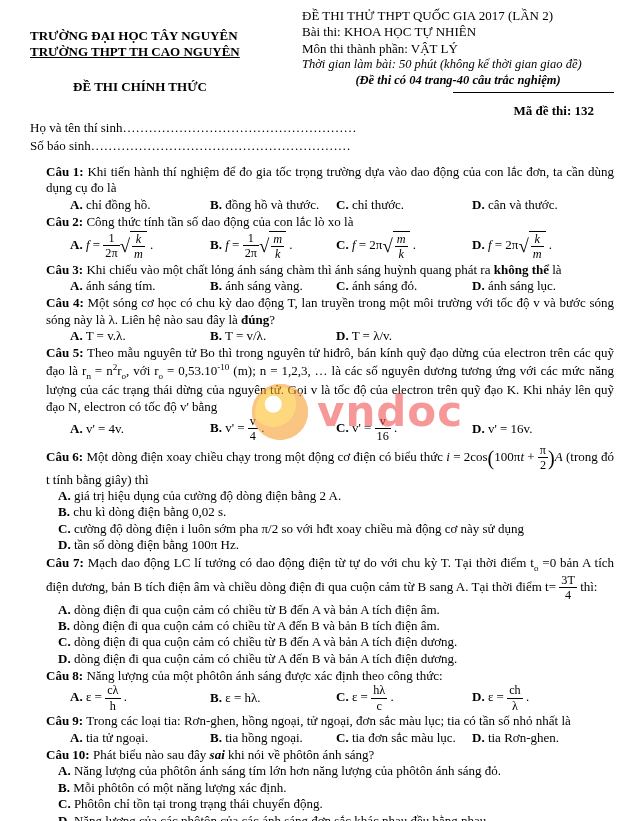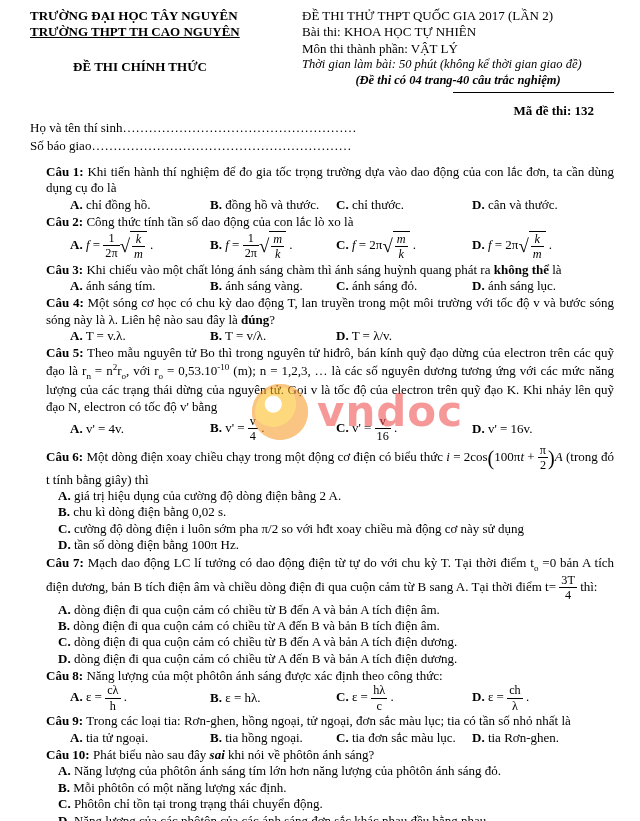--- a/index.html
+++ b/index.html
@@ -11,21 +11,21 @@
     padding:8px 26px 6px 30px;
     font-family:"Liberation Serif", serif;
     font-size:13px;
     line-height:1.26;
     color:#000;
     overflow:hidden;
     background:#fff;
   }
   
   .header{display:flex;}
-  .header-left{width:262px;flex:none;}
+  .header-left{width:262px;flex:none;margin-top:20px;}
   .header-right{flex:1;padding-left:10px;}
   .hl1,.hl2{font-weight:bold;font-size:13px;}
   .hl2{text-decoration:underline;}
   .hl3{font-weight:bold;margin-top:18px;text-align:center;width:220px;}
   .hr1,.hr2,.hr3{font-weight:normal;font-size:13px;}
   .hr4,.hr5{font-style:italic;font-size:12.5px;}
   .hr5{text-align:center;font-weight:bold;}
   .made-wrap{display:flex;justify-content:flex-end;margin-top:3px;}
   .made{border-top:1px solid #000;padding:10px 20px 0 60px;font-weight:bold;white-space:nowrap;}
   
@@ -84,21 +84,21 @@
       <div class="hr4">Thời gian làm bài: 50 phút (không kể thời gian giao đề)</div>
       <div class="hr5">(Đề thi có 04 trang-40 câu trắc nghiệm)</div>
       <div class="made-wrap">
         <div class="made"><span>Mã đề thi: </span><span>132</span></div>
       </div>
     </div>
   </div>
 
   <div class="student">
     <div>Họ và tên thí sinh………………………………………………</div>
-    <div>Số báo giao……………………………………………………</div>
+    <div>Số báo sinh……………………………………………………</div>
   </div>
 
   <div class="questions">
   <div class="question">
     <p class="q-text"><b class="q-num">Câu 1:</b> <span class="q-body">Khi tiến hành thí nghiệm để đo gia tốc trọng trường dựa vào dao động của con lắc đơn, ta cần dùng dụng cụ đo là</span></p>
     <div class="options opt-row">
           <div class="option"><b class="opt-label">A.</b> <span class="opt-body">chỉ đồng hồ.</span></div>
           <div class="option"><b class="opt-label">B.</b> <span class="opt-body">đồng hồ và thước.</span></div>
           <div class="option"><b class="opt-label">C.</b> <span class="opt-body">chỉ thước.</span></div>
           <div class="option"><b class="opt-label">D.</b> <span class="opt-body">cân và thước.</span></div>

